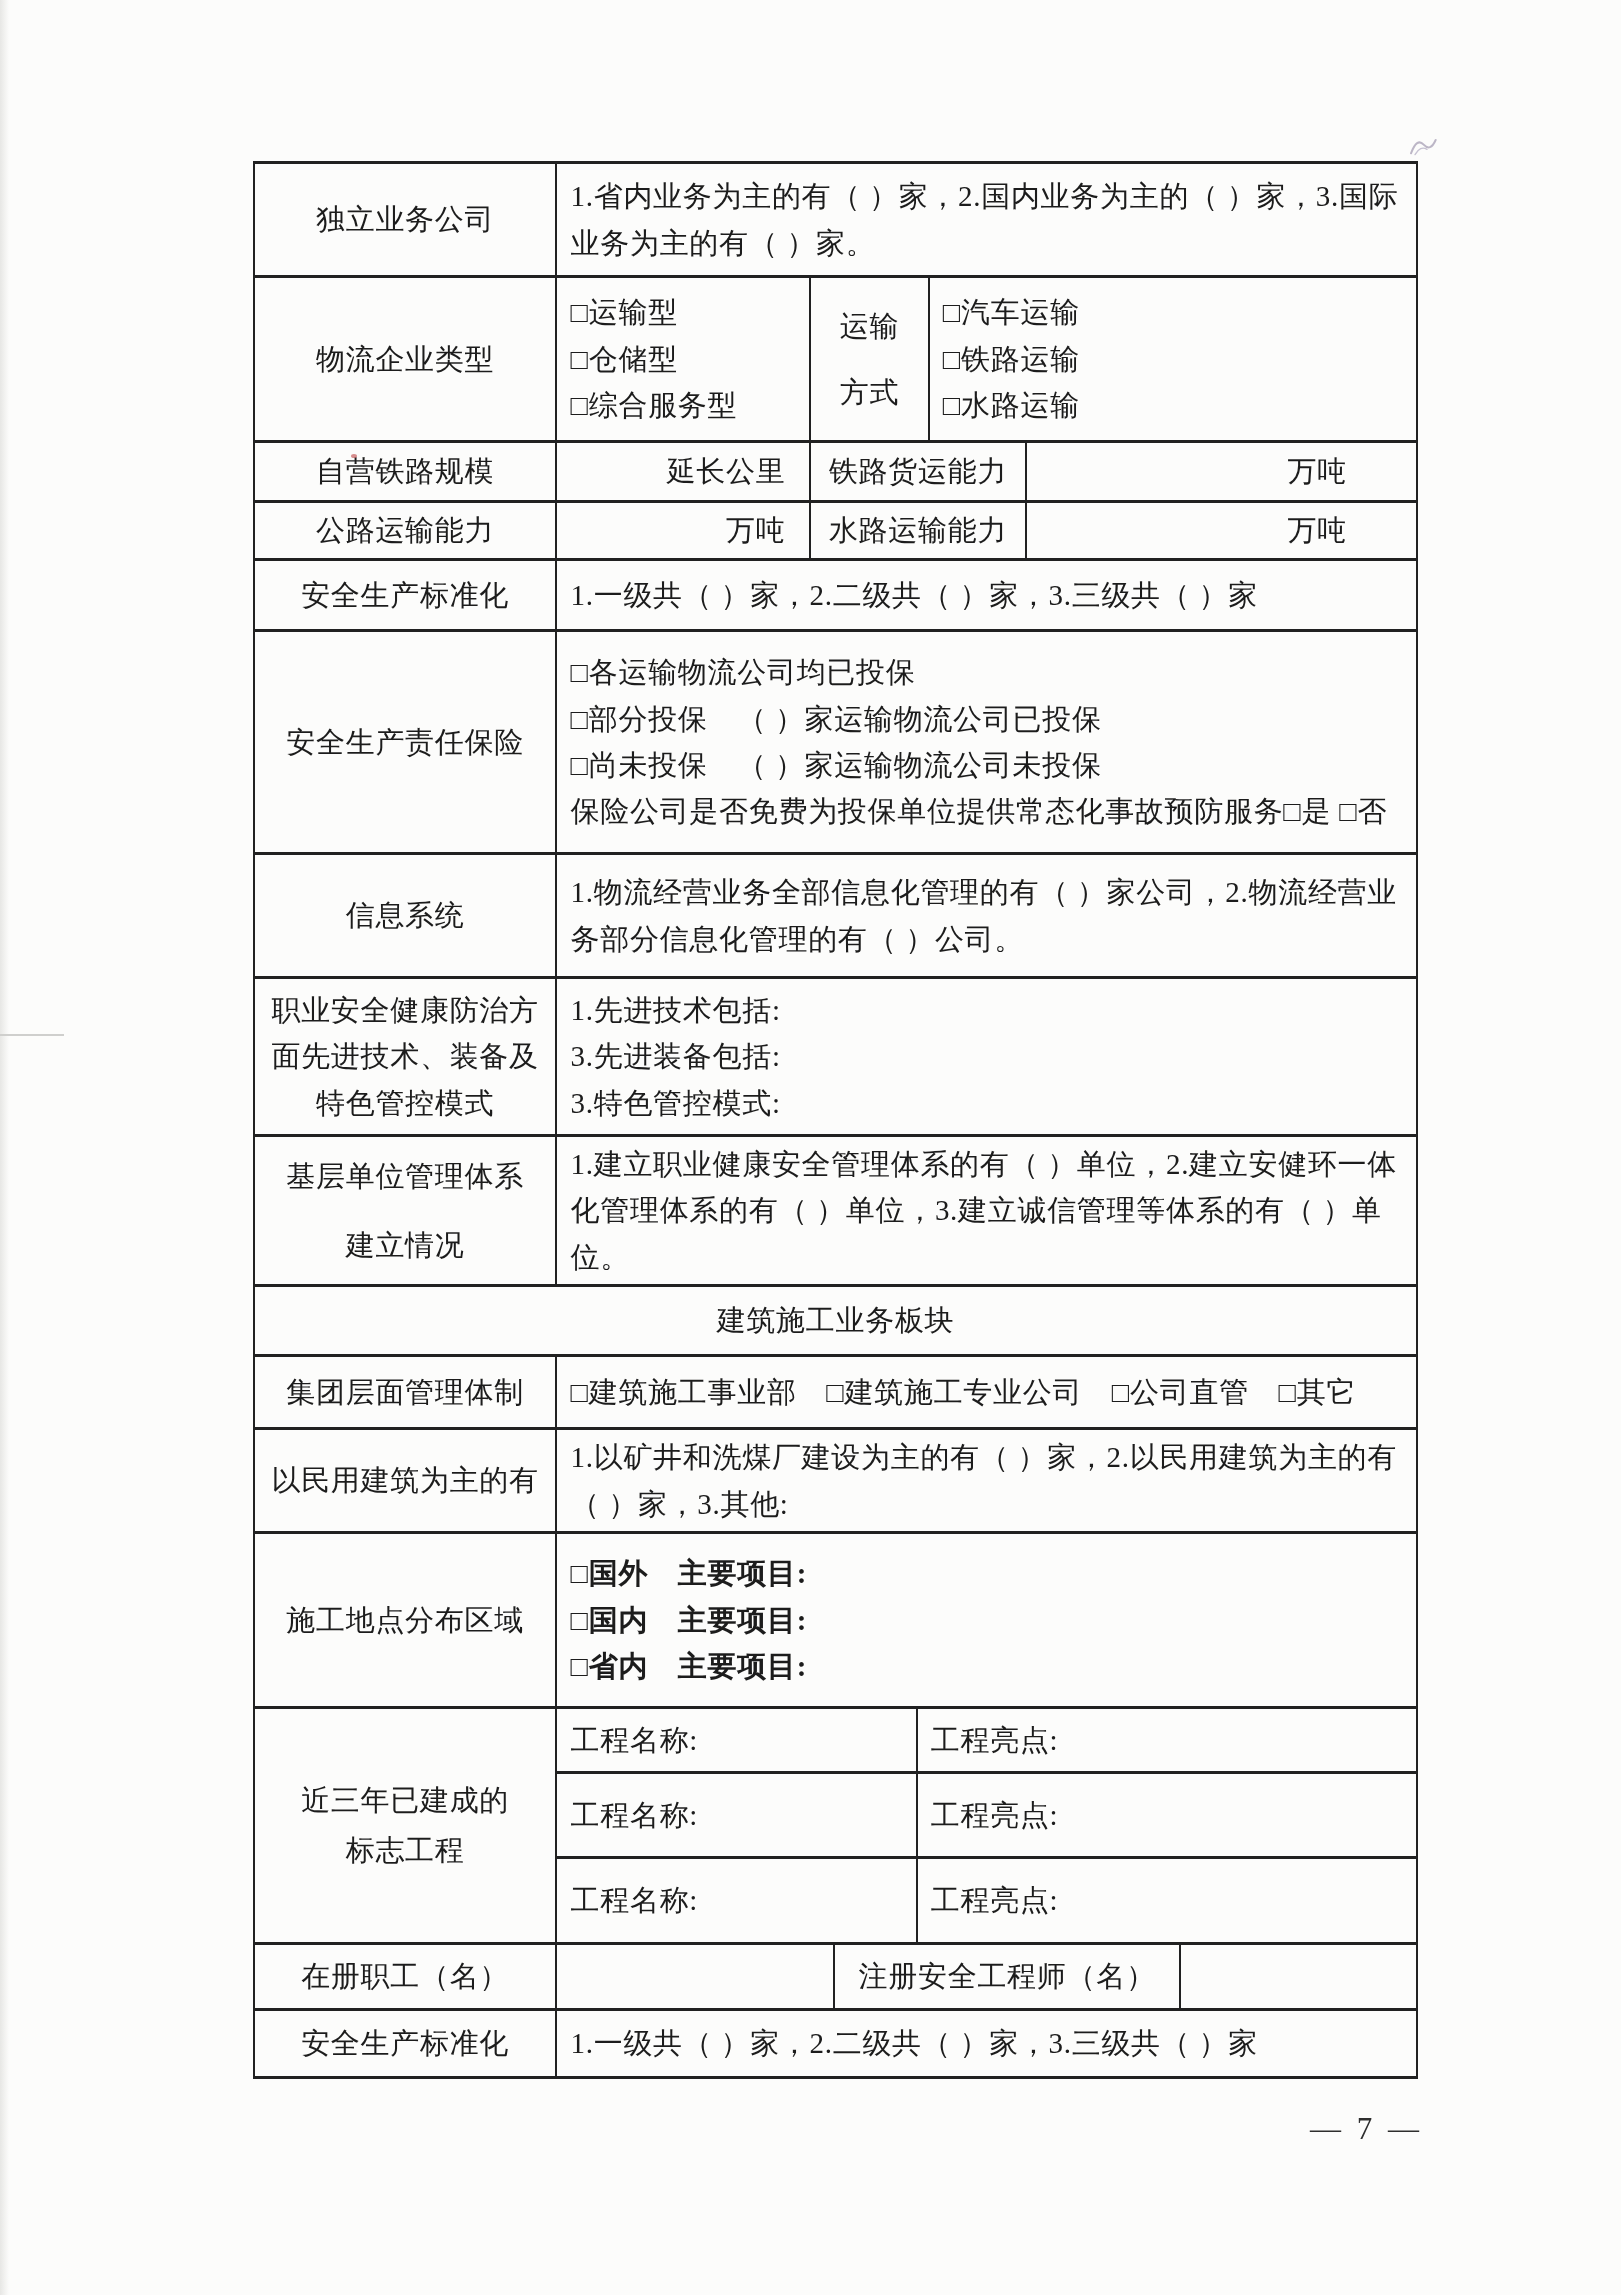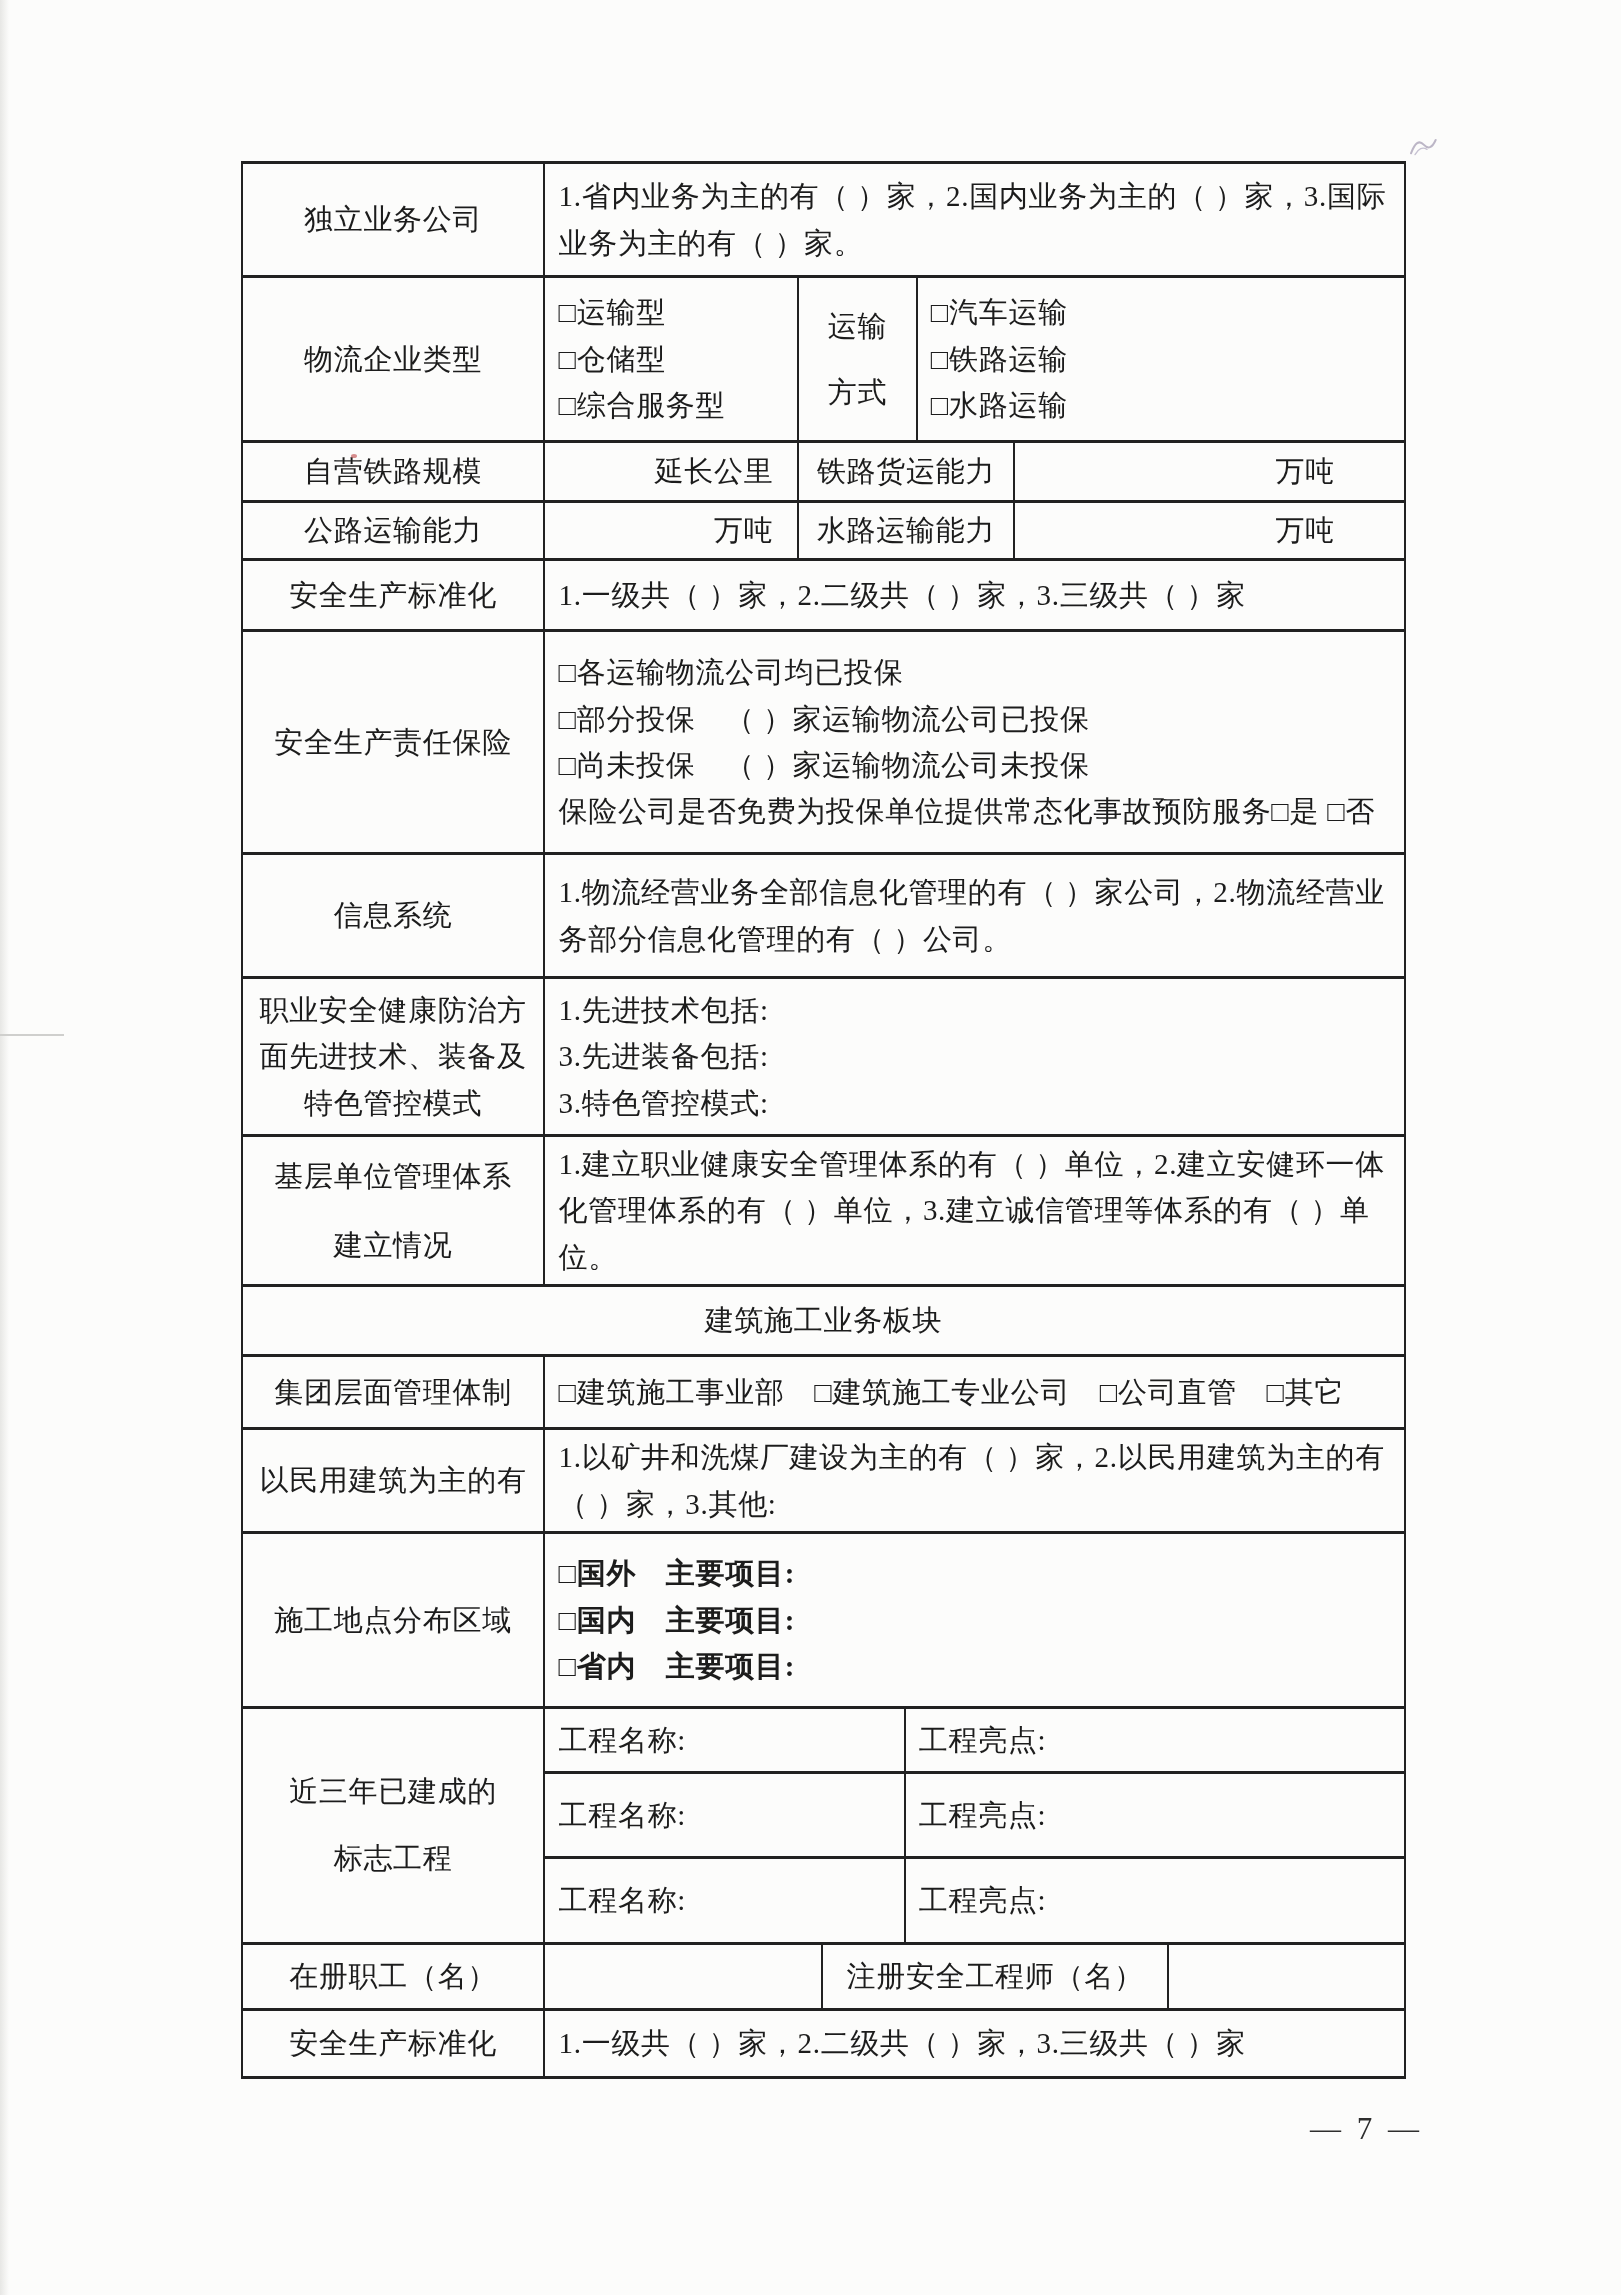--- a/index.html
+++ b/index.html
@@ -16,21 +16,21 @@
   .page::before {
     content: "";
     position: absolute;
     left: 0; top: 0; bottom: 0;
     width: 9.3px;
     background: linear-gradient(to right, #d9d9d6, rgba(255,255,255,0));
     opacity: .6;
   }
   table.form {
     position: absolute;
-    left: 241px;
+    left: 253px;
     top: 161px;
     width: 1165px;
     border-collapse: collapse;
     table-layout: fixed;
   }
   table.form td {
     border: 2px solid #212121;
     border-top-width: 3.3px;
     border-bottom-width: 3.3px;
     vertical-align: middle;
@@ -44,21 +44,21 @@
   td.val-right { text-align: right; padding-right: 24px; }
   td.unit-right { text-align: right; padding-right: 69px; }
   td.section-header { text-align: center; font-weight: normal; font-size: 31px; letter-spacing: 2px; }
   .lh76 { line-height: 50px; }
   .lh80 { line-height: 53px; }
   .lh82 { line-height: 54px; }
   .lh84 { line-height: 56px; }
   .lh88 { line-height: 58px; font-weight: bold; }
   .inner-narrow { margin: 0 auto; }
   .w92  { width: 64px;  line-height: 66px; text-align: center; }
-  .w320 { width: 214px; line-height: 67px; }
+  .w320 { width: 214px; line-height: 50px; }
   .w360 { width: 241px; line-height: 69px; }
   .page-number {
     position: absolute;
     left: 1290px;
     top: 2111px;
     width: 153px;
     font-size: 31px;
     letter-spacing: 4px;
     color: #2e2e2e;
     text-align: center;

